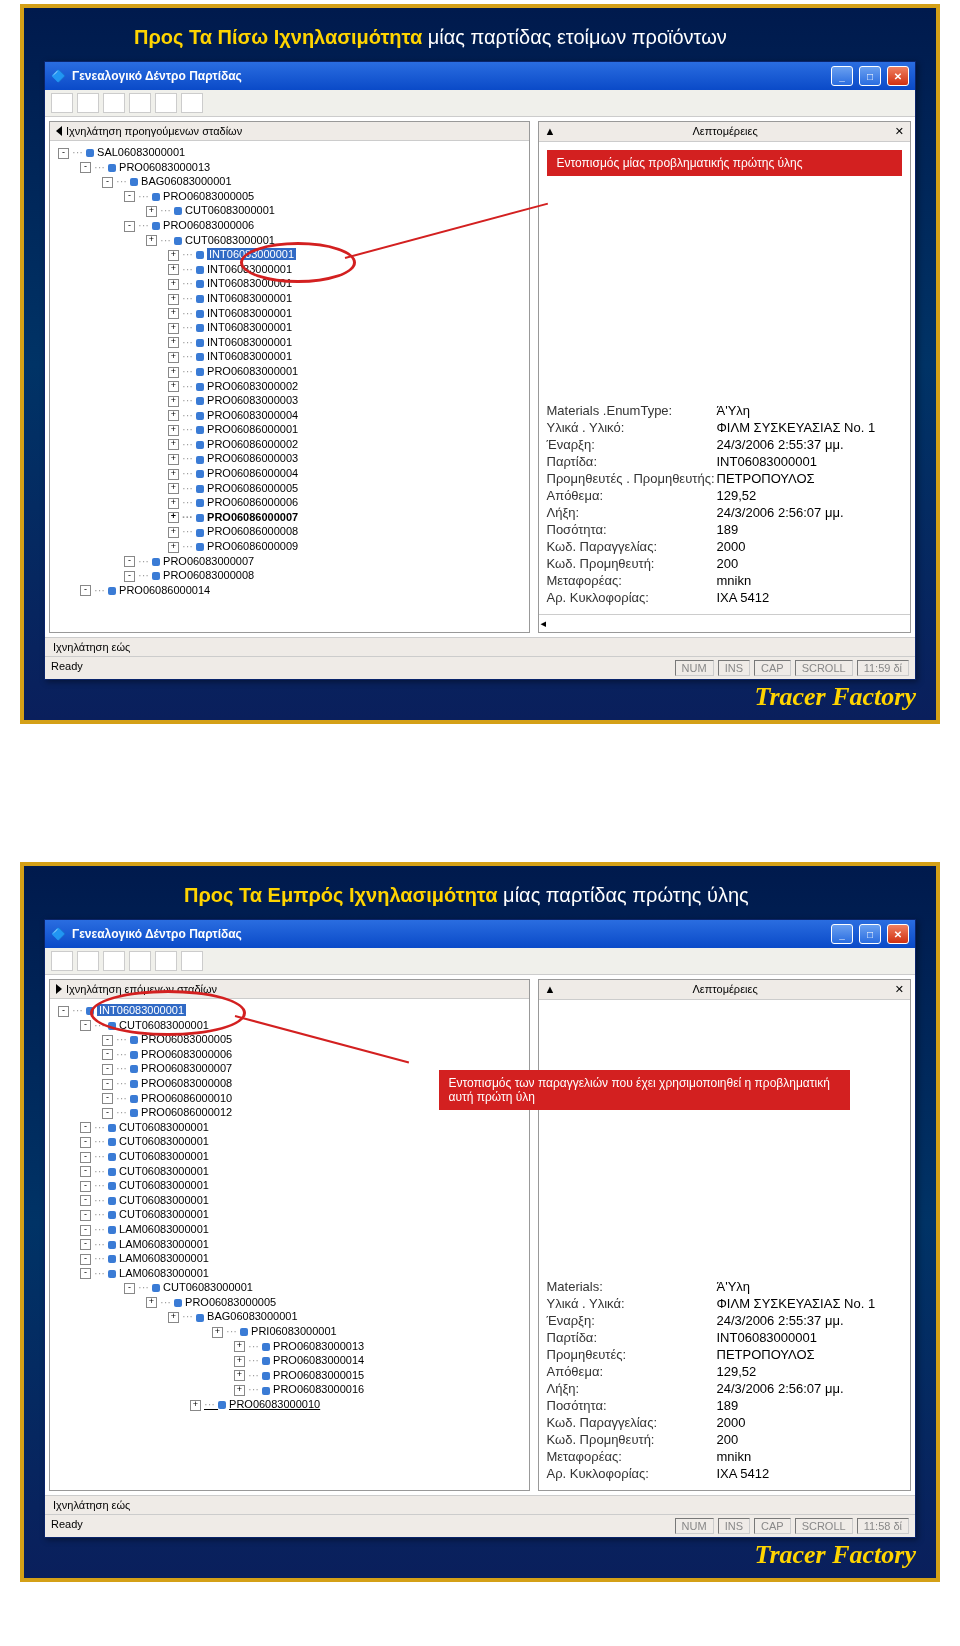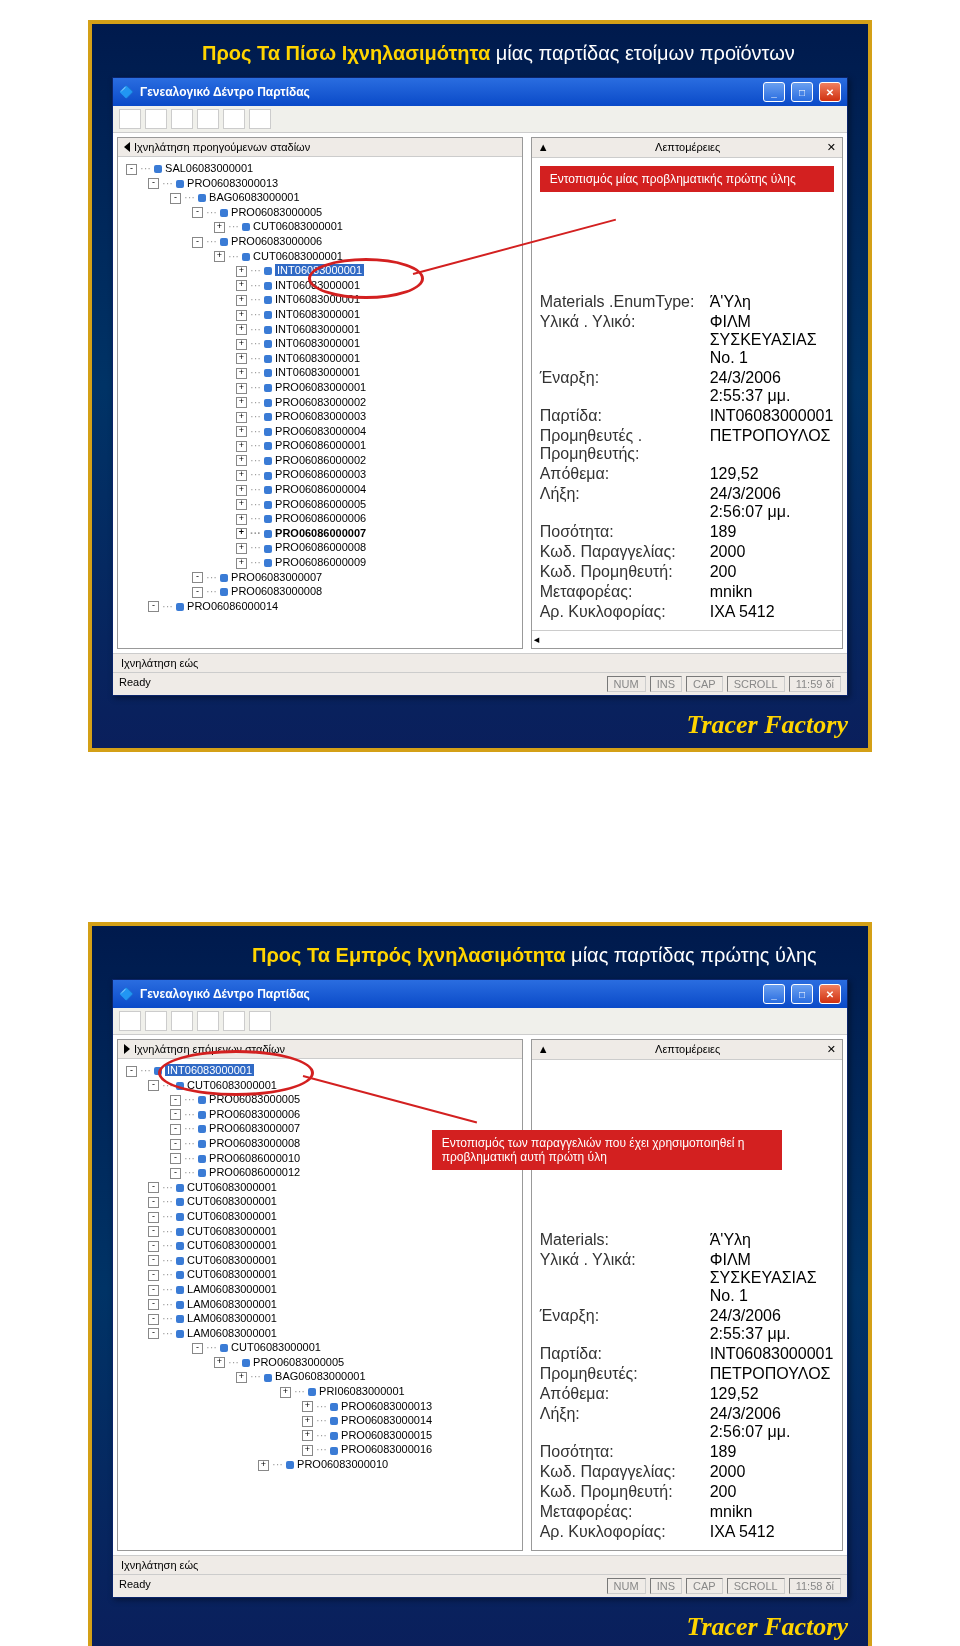--- a/index.html
+++ b/index.html
@@ -1,16 +1,16 @@
 <!DOCTYPE html>
 <html><head>
 <meta charset="utf-8">
 <style>
 body{margin:0;background:#fff;font-family:Tahoma,Arial,sans-serif;font-size:11px;width:960px}
-.slide{width:784px;margin:20px auto;background:linear-gradient(to bottom,#001a4d,#003366,#0a1f5c);border:4px solid #d4a017;box-sizing:border-box;position:relative;padding-bottom:52px}
+.slide{width:920px;margin:4px auto;background:linear-gradient(to bottom,#001a4d,#003366,#0a1f5c);border:4px solid #d4a017;box-sizing:border-box;position:relative;padding-bottom:40px}
 .slide-title{color:#fff;padding:18px 40px 12px 110px;font-size:20px}
 .slide-title b{color:#ffd400;font-weight:bold}
 .win{margin:0 20px;background:#efebe7;border:1px solid #0a246a;box-shadow:2px 2px 6px rgba(0,0,0,0.4)}
 .titlebar{background:linear-gradient(to bottom,#2a6de0,#0a4ac8);color:#fff;padding:4px 6px;display:flex;align-items:center;gap:6px;font-size:12px;font-weight:bold}
 .titlebar .spacer{flex:1}
 .winbtn{width:20px;height:18px;border:1px solid #fff;border-radius:3px;display:inline-flex;align-items:center;justify-content:center;font-size:10px;font-family:Arial}
 .winbtn.min{background:linear-gradient(#6aa0f0,#2a6de0)}
 .winbtn.max{background:linear-gradient(#6aa0f0,#2a6de0)}
 .winbtn.close{background:linear-gradient(#f08060,#d03010)}
 .toolbar{background:#f0f0eb;border-bottom:1px solid #ccc;padding:3px 6px;display:flex;gap:4px;align-items:center}
@@ -23,21 +23,21 @@
 .tri.right{border-left:6px solid #000}
 .tree{padding:4px 0;font-size:11px}
 .node{white-space:nowrap;padding:1px 0}
 .expander{display:inline-block;width:9px;height:9px;border:1px solid #888;text-align:center;line-height:7px;font-size:9px;margin-right:3px;vertical-align:middle}
 .bullet{display:inline-block;width:8px;height:8px;background:#3a7bd5;border-radius:2px;margin-right:3px;vertical-align:middle}
 .dots{color:#999}
 .selected{background:#316ac5;color:#fff;padding:0 2px}
 .detail-pane{flex:1;border:1px solid #999;margin:4px;background:#fff;display:flex;flex-direction:column}
 .detail-header{background:#efebe7;padding:3px 6px;border-bottom:1px solid #ccc;display:flex;justify-content:space-between}
 .callout{background:#d32020;color:#fff;padding:6px 10px;margin:8px;font-size:12px}
-.props{padding:8px;font-size:16px}
+.props{padding:8px;font-size:13px}
 .prop{display:flex;padding:1px 0}
 .prop .k{width:170px;color:#333}
 .prop .v{flex:1}
 .footer-tab{background:#efebe7;border-top:1px solid #ccc;padding:3px 8px;font-size:11px}
 .statusbar{background:#efebe7;border-top:1px solid #ccc;padding:3px 6px;display:flex;font-size:11px;gap:4px}
 .statusbar .s{flex:1}
 .sbox{border:1px inset #ccc;padding:1px 6px;color:#888}
 .brand{position:absolute;right:20px;bottom:8px;color:#ffd400;font-family:'Times New Roman',serif;font-size:26px;font-weight:bold;font-style:italic}
 .circle{position:absolute;border:3px solid #d32020;border-radius:50%;pointer-events:none}
 .line{position:absolute;background:#d32020;height:2px;transform-origin:left center;pointer-events:none}
@@ -230,21 +230,21 @@
             <div class="node" style="padding-left: 30px;"><span class="expander">-</span><span class="dots">··· </span><span class="bullet"></span><span>LAM06083000001</span></div>
             <div class="node" style="padding-left: 30px;"><span class="expander">-</span><span class="dots">··· </span><span class="bullet"></span><span>LAM06083000001</span></div>
             <div class="node" style="padding-left: 74px;"><span class="expander">-</span><span class="dots">··· </span><span class="bullet"></span><span>CUT06083000001</span></div>
             <div class="node" style="padding-left: 96px;"><span class="expander">+</span><span class="dots">··· </span><span class="bullet"></span><span>PRO06083000005</span></div>
             <div class="node" style="padding-left: 118px;"><span class="expander">+</span><span class="dots">··· </span><span class="bullet"></span><span>BAG06083000001</span></div>
             <div class="node" style="padding-left: 162px;"><span class="expander">+</span><span class="dots">··· </span><span class="bullet"></span><span>PRI06083000001</span></div>
             <div class="node" style="padding-left: 184px;"><span class="expander">+</span><span class="dots">··· </span><span class="bullet"></span><span>PRO06083000013</span></div>
             <div class="node" style="padding-left: 184px;"><span class="expander">+</span><span class="dots">··· </span><span class="bullet"></span><span>PRO06083000014</span></div>
             <div class="node" style="padding-left: 184px;"><span class="expander">+</span><span class="dots">··· </span><span class="bullet"></span><span>PRO06083000015</span></div>
             <div class="node" style="padding-left: 184px;"><span class="expander">+</span><span class="dots">··· </span><span class="bullet"></span><span>PRO06083000016</span></div>
-            <div class="node" style="padding-left: 140px;"><span class="expander">+</span><span class="dots">··· </span><span class="bullet"></span><span>PRO06083000010</span></div>
+            <div class="node" style="padding-left: 140px; text-decoration: underline;"><span class="expander">+</span><span class="dots">··· </span><span class="bullet"></span><span>PRO06083000010</span></div>
           </div>
    </div>
    <div class="detail-pane">
     <div class="detail-header">
             <span>▲</span>
             <span>Λεπτομέρειες</span>
             <span>✕</span>
           </div>
     <div class="callout" style="margin-left:-100px;margin-right:60px;position:relative;z-index:5;margin-top:70px">Εντοπισμός των παραγγελιών που έχει χρησιμοποιηθεί η προβληματική αυτή πρώτη ύλη</div>
     <div style="flex:1"></div>

